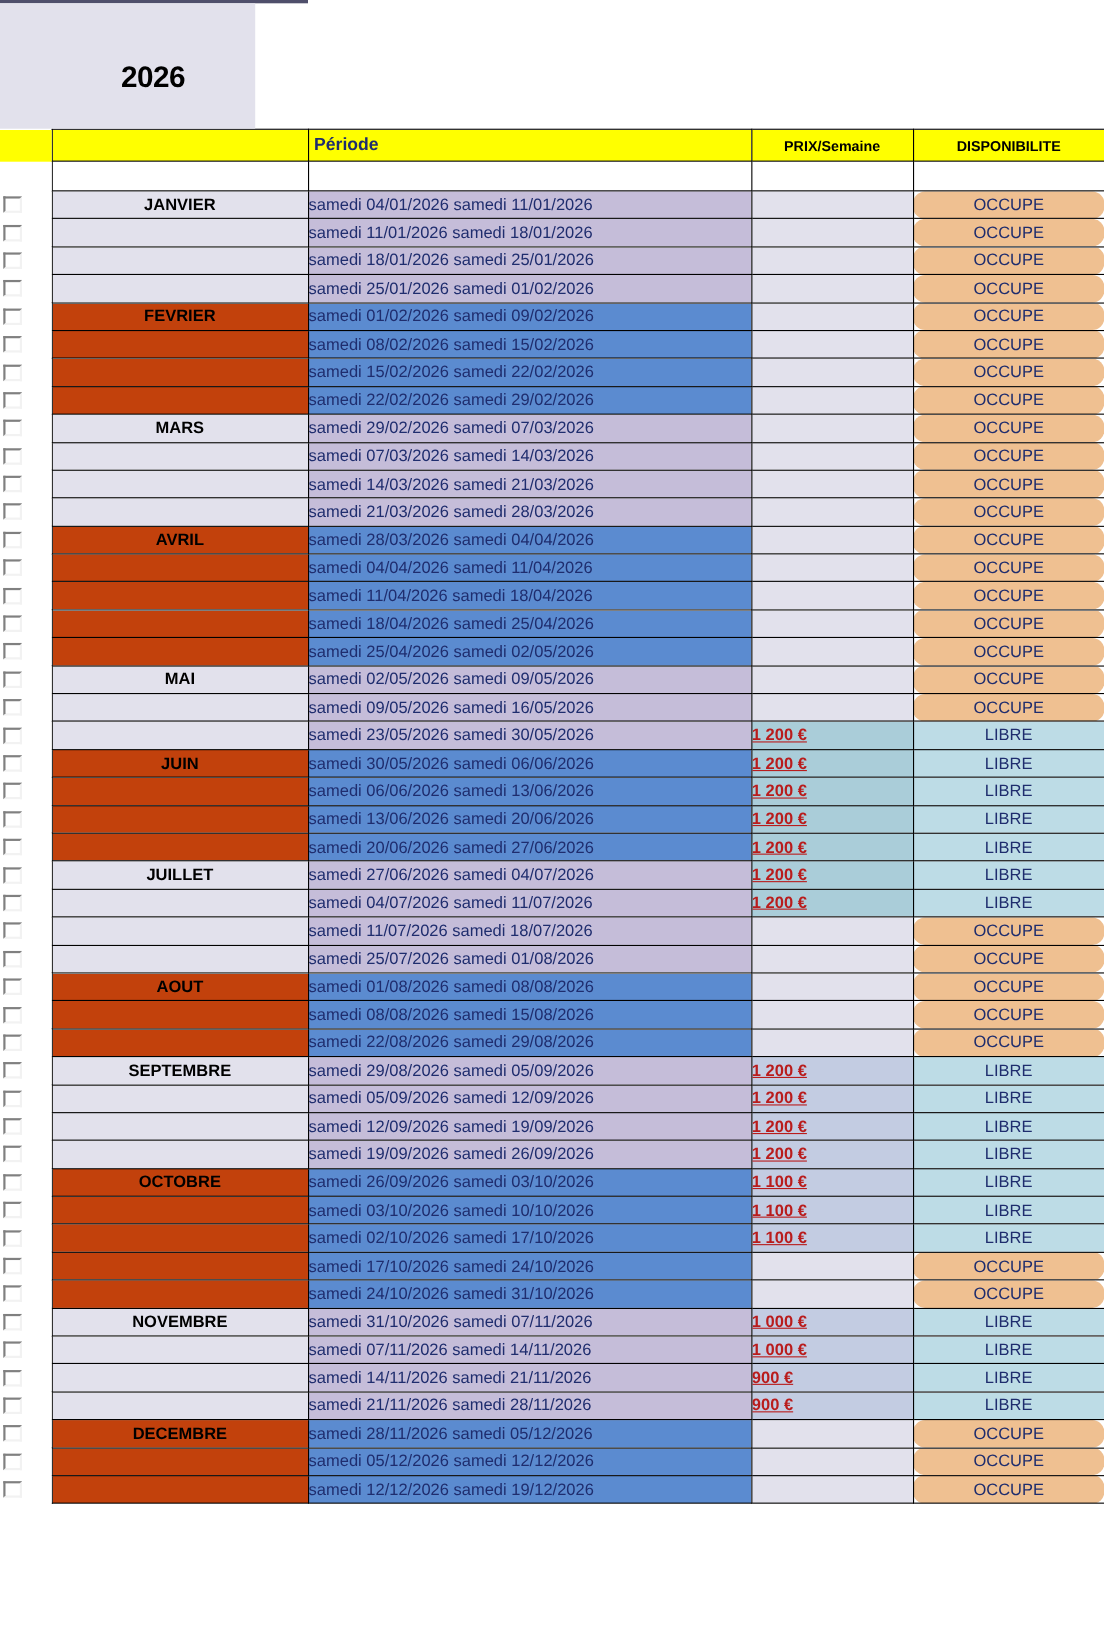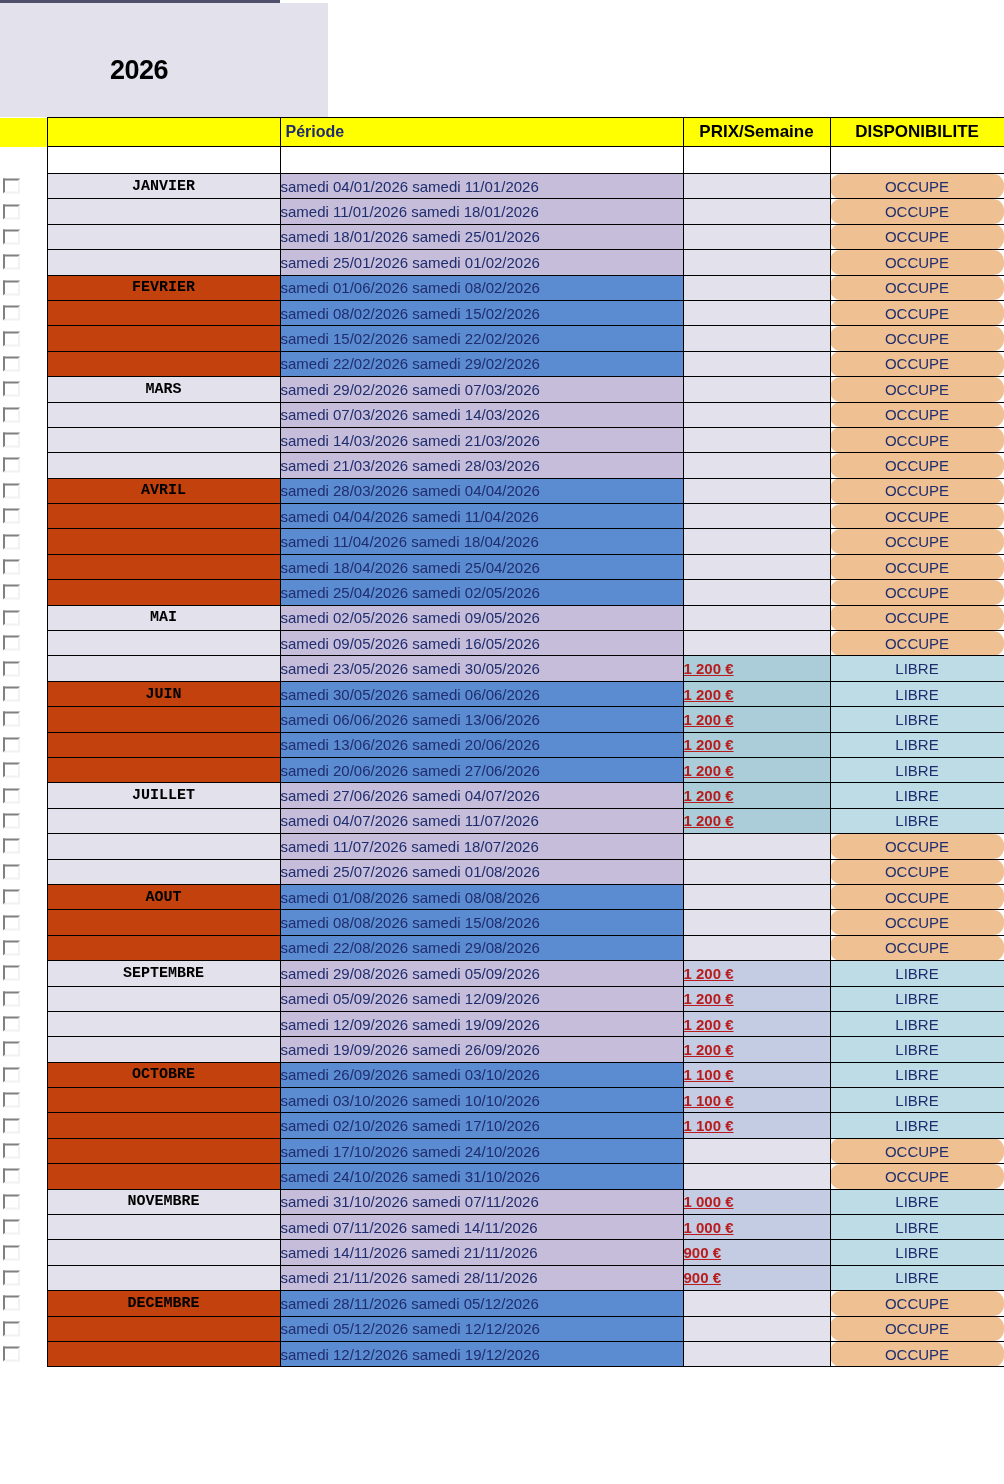--- a/index.html
+++ b/index.html
@@ -11,21 +11,21 @@
   body {
     width: 1004px;
     height: 1484px;
     font-family: "Liberation Sans", sans-serif;
     overflow: hidden;
   }
 
   
   #title-block {
     position: relative;
-    width: 328px;
+    width: 232px;
     height: 114px;
     background: #E2E1EC;
     box-sizing: border-box;
   }
   #title-year {
     position: absolute;
     left: 110px;
     top: 52px;
     font-size: 27px;
     font-weight: bold;
@@ -64,21 +64,21 @@
     font-weight: bold;
   }
   .hdr .h-period {
     color: #1F2D6E;
     font-size: 16px;
     padding-left: 5px;
     text-align: left;
   }
   .hdr .h-price, .hdr .h-avail {
     color: #000000;
-    font-size: 17px;
+    font-size: 13px;
     text-align: center;
   }
   
   .spacer td {
     height: 27px;
     background: #FFFFFF;
   }
   
   .cb-cell {
     border: none !important;
@@ -103,21 +103,20 @@
   }
 
   
   .row td { height: 25.4px; }
 
   .month-cell {
     text-align: center;
     font-weight: bold;
     color: #000000;
     font-size: 15px;
-    font-family: Liberation Mono, monospace;
   }
   .period-cell {
     color: #1F2D6E;
     font-size: 15.5px;
     padding-left: 5px;
     text-align: left;
   }
   .price-cell {
     font-weight: bold;
     color: #b91c1c;
@@ -217,21 +216,21 @@
         <td class="month-cell"></td>
         <td class="period-cell">samedi 25/01/2026    samedi 01/02/2026</td>
         <td class="price-cell price-empty"></td>
         <td class="avail-cell av-occupe">OCCUPE</td>
       </tr>
       <tr class="row band-blue">
         <td class="cb-cell">
           <span class="checkbox"></span>
         </td>
         <td class="month-cell">FEVRIER</td>
-        <td class="period-cell">samedi 01/06/2026   samedi 08/02/2026</td>
+        <td class="period-cell">samedi 01/02/2026   samedi 09/02/2026</td>
         <td class="price-cell price-empty"></td>
         <td class="avail-cell av-occupe">OCCUPE</td>
       </tr>
       <tr class="row band-blue">
         <td class="cb-cell">
           <span class="checkbox"></span>
         </td>
         <td class="month-cell"></td>
         <td class="period-cell">samedi 08/02/2026   samedi 15/02/2026</td>
         <td class="price-cell price-empty"></td>

